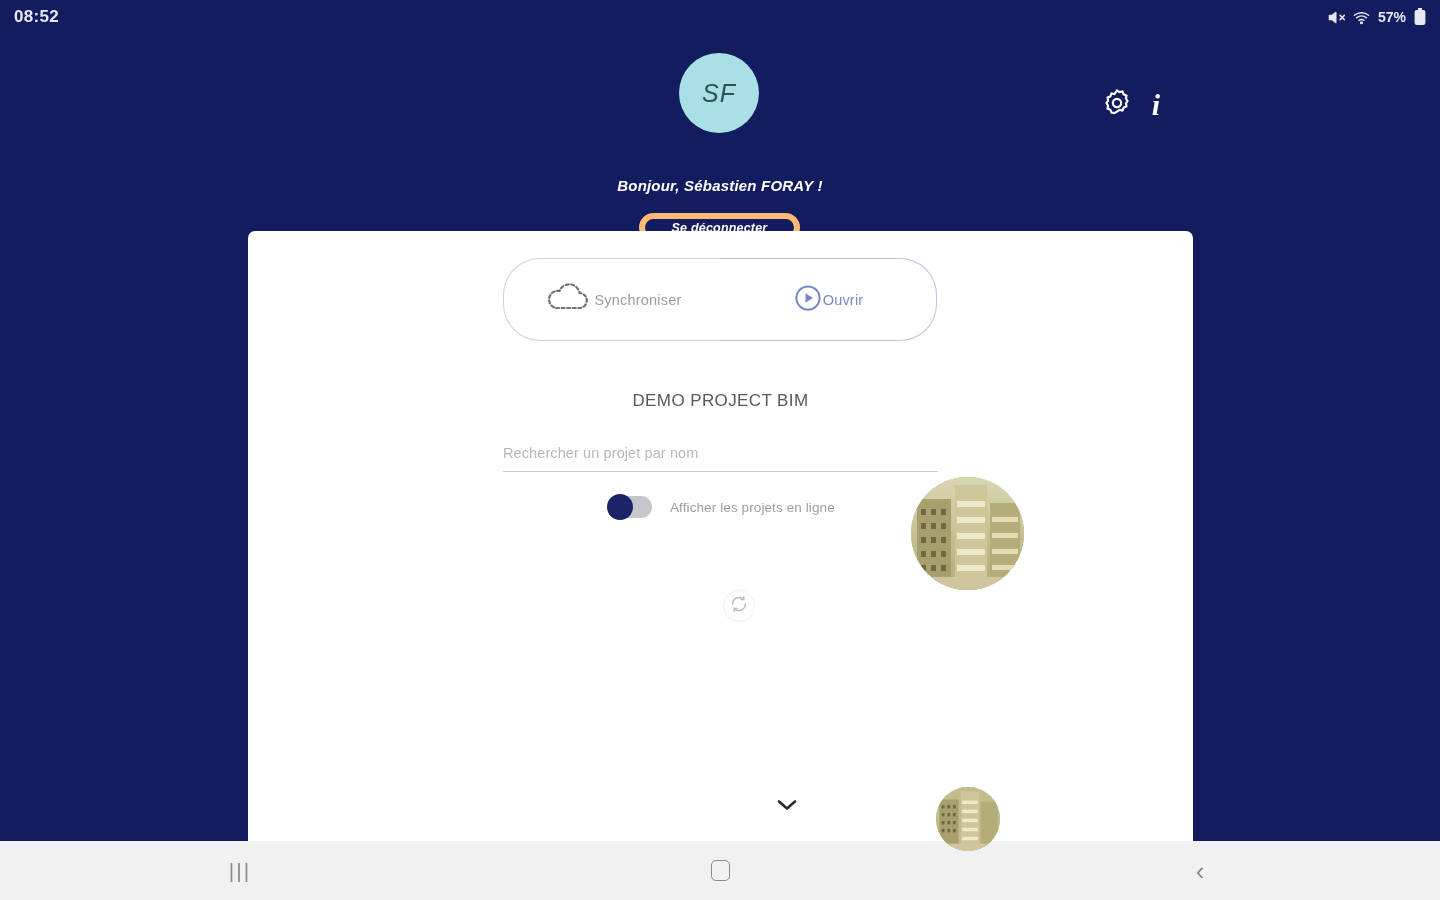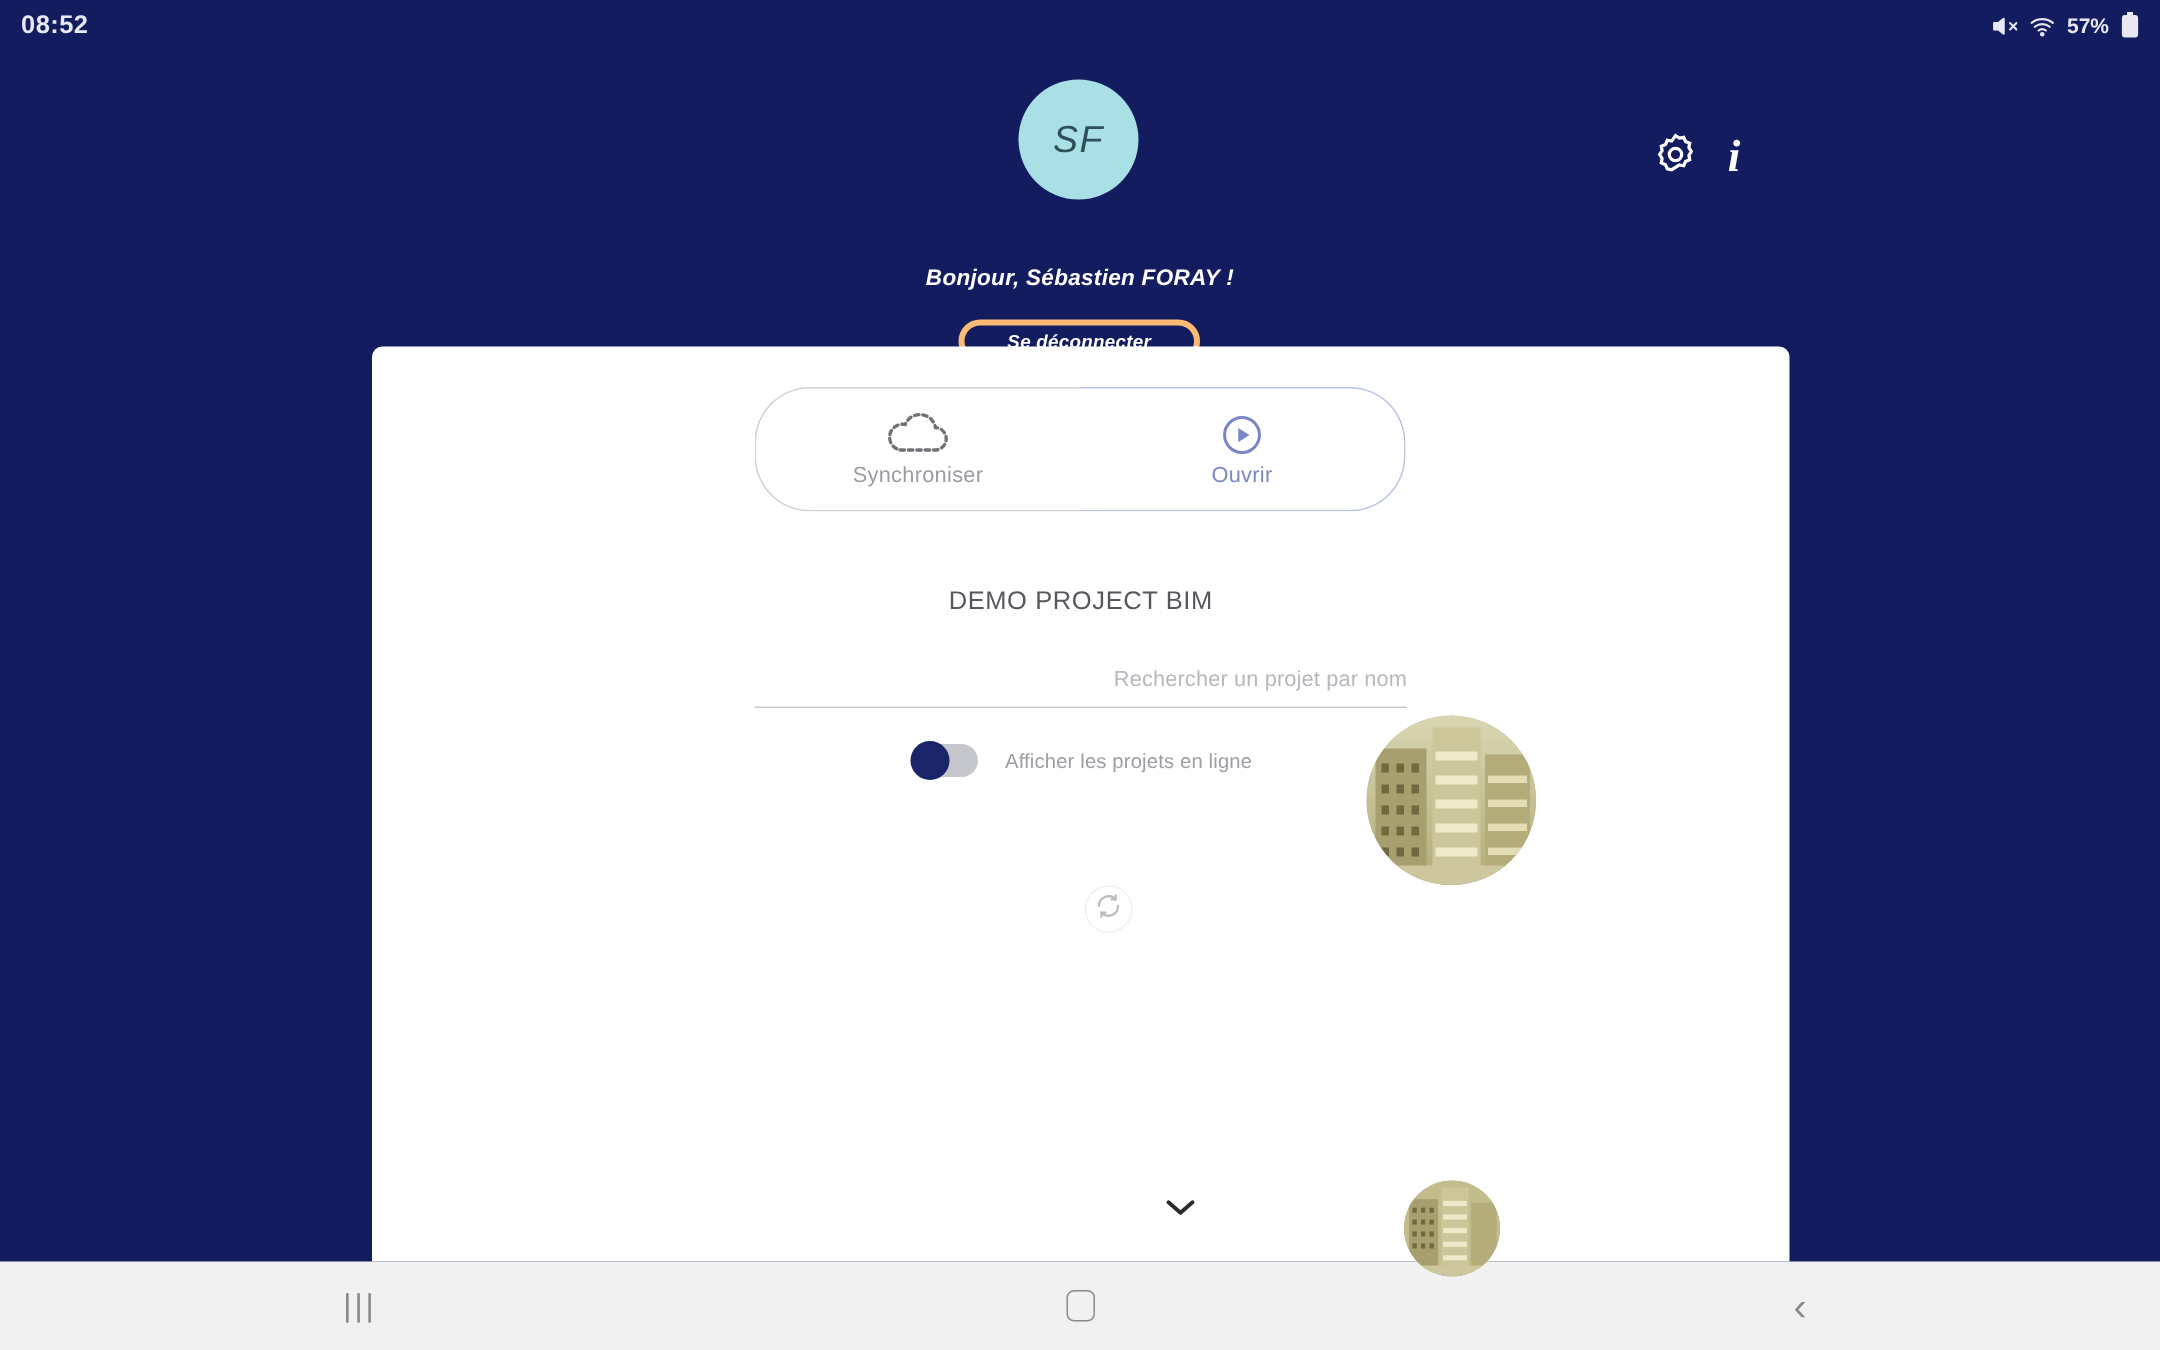--- a/index.html
+++ b/index.html
@@ -33,21 +33,21 @@
   }
   .avatar-initials{
     font-size:25px; color:#2d4f56; letter-spacing:1px; font-weight:400;
   }
   .greeting{
     position:absolute; top:143px; left:0; width:1440px; text-align:center;
     color:#ffffff; font-size:15px; font-weight:700; letter-spacing:.2px;
   }
   .logout-btn{
     position:absolute; top:179px; left:639px; width:161px; height:29px;
-    border:4px solid #fdba74; border-radius:16px; background:transparent;
+    border:6px solid #fdba74; border-radius:16px; background:transparent;
     color:#ffffff; font-size:12.5px; font-weight:700; letter-spacing:.2px;
     display:flex; align-items:center; justify-content:center; cursor:pointer;
     font-family:"Liberation Sans", sans-serif;
   }
 
   .icon-btn{
     position:absolute; cursor:pointer; display:flex; align-items:center; justify-content:center;
   }
   .gear-btn{ left:1098px; top:52px; width:38px; height:38px; }
   .info-btn{ left:1140px; top:52px; width:32px; height:38px; }
@@ -59,21 +59,21 @@
     background:#ffffff; border-radius:7px 7px 0 0;
   }
 
   
   .segmented{
     position:absolute; left:255px; top:27px; width:435px; height:74px;
     display:flex;
   }
   .seg{
     width:217px; height:83px; position:relative; cursor:pointer;
-    display:flex; flex-direction:column; align-items:center; justify-content:center;
+    display:flex; flex-direction:row; align-items:center; justify-content:center;
   }
   .seg-left{
     border:1px solid #cfd1d6; border-right:none;
     border-radius:37px 0 0 37px;
   }
   .seg-right{
     border:1px solid #b9c2e6; border-left:none;
     border-radius:0 37px 37px 0;
   }
   .seg-ico{ height:30px; display:flex; align-items:flex-end; justify-content:center; margin-bottom:4px; }
@@ -103,21 +103,20 @@
 
   
   .search-wrap{
     position:absolute; left:255px; top:205px; width:435px; height:36px;
     border-bottom:1.5px solid #c9cbd0;
   }
   .search-input{
     width:100%; height:34px; border:none; outline:none; background:transparent;
     font-size:14.5px; color:#3a3d44; font-family:"Liberation Sans", sans-serif;
     letter-spacing:.1px;
-    text-align:right;
   }
   .search-input::placeholder{ color:#b6b8be; }
 
   
   .toggle-row{
     position:absolute; left:360px; top:262px; width:300px; height:28px;
     display:flex; align-items:center; gap:18px;
   }
   .switch{
     width:44px; height:22px; border-radius:11px; background:#c5c7cc;

